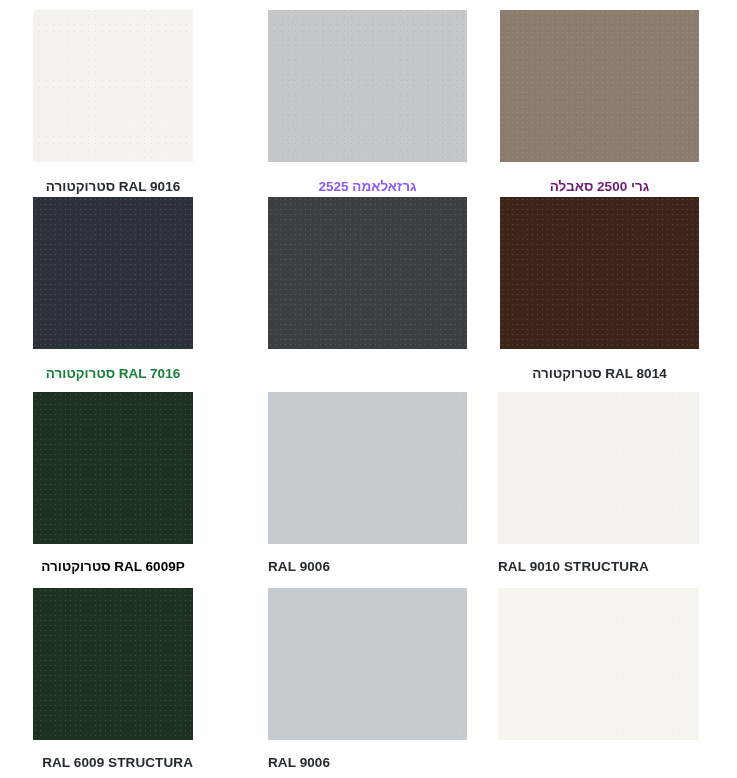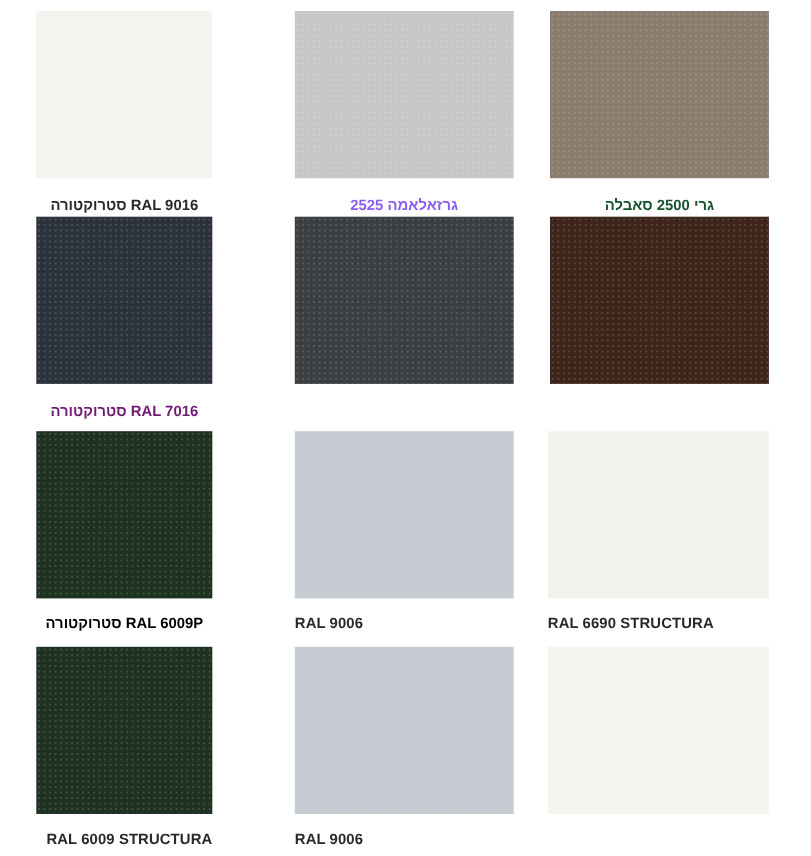--- a/index.html
+++ b/index.html
@@ -106,49 +106,50 @@
     <div class="swatch-cell col-0">
       <div class="swatch-chip" style="background-color: rgb(244, 243, 239);"></div>
       <div class="swatch-label centered" style="color: rgb(38, 42, 46);">RAL 9016 סטרוקטורה</div>
     </div>
     <div class="swatch-cell col-1">
       <div class="swatch-chip" style="background-color: rgb(198, 199, 201);"></div>
       <div class="swatch-label centered" style="color: #8b5cf6;">גרזאלאמה 2525</div>
     </div>
     <div class="swatch-cell col-2">
       <div class="swatch-chip" style="background-color: rgb(139, 125, 109);"></div>
-      <div class="swatch-label centered" style="color: #14532d;">גרי 2500 סאבלה</div>
+      <div class="swatch-label centered" style="color: #701a75;">גרי 2500 סאבלה</div>
     </div>
   </div>
 
   <div class="swatch-row row-1">
     <div class="swatch-cell col-0">
       <div class="swatch-chip" style="background-color: rgb(44, 50, 59);"></div>
-      <div class="swatch-label centered" style="color: #701a75;">RAL 7016 סטרוקטורה</div>
+      <div class="swatch-label centered" style="color: #15803d;">RAL 7016 סטרוקטורה</div>
     </div>
     <div class="swatch-cell col-1">
       <div class="swatch-chip" style="background-color: rgb(59, 63, 65);"></div>
     </div>
     <div class="swatch-cell col-2">
       <div class="swatch-chip" style="background-color: rgb(61, 37, 25);"></div>
+      <div class="swatch-label centered" style="color: rgb(38, 42, 46);">RAL 8014 סטרוקטורה</div>
     </div>
   </div>
 
   <div class="swatch-row row-2">
     <div class="swatch-cell col-0">
       <div class="swatch-chip" style="background-color: rgb(29, 50, 32);"></div>
       <div class="swatch-label centered" style="color: #000000;">RAL 6009P סטרוקטורה</div>
     </div>
     <div class="swatch-cell col-1">
       <div class="swatch-chip smooth" style="background-color: rgb(197, 203, 208);"></div>
       <div class="swatch-label leading" style="color: rgb(38, 42, 46);">RAL 9006</div>
     </div>
     <div class="swatch-cell col-2">
       <div class="swatch-chip smooth" style="background-color: rgb(244, 242, 237);"></div>
-      <div class="swatch-label leading" style="color: rgb(38, 42, 46);">RAL 6690 STRUCTURA</div>
+      <div class="swatch-label leading" style="color: rgb(38, 42, 46);">RAL 9010 STRUCTURA</div>
     </div>
   </div>
 
   <div class="swatch-row row-3">
     <div class="swatch-cell col-0">
       <div class="swatch-chip" style="background-color: rgb(29, 50, 32);"></div>
       <div class="swatch-label leading" style="color: rgb(38, 42, 46); text-align: right;">RAL 6009 STRUCTURA</div>
     </div>
     <div class="swatch-cell col-1">
       <div class="swatch-chip smooth" style="background-color: rgb(197, 203, 208);"></div>

